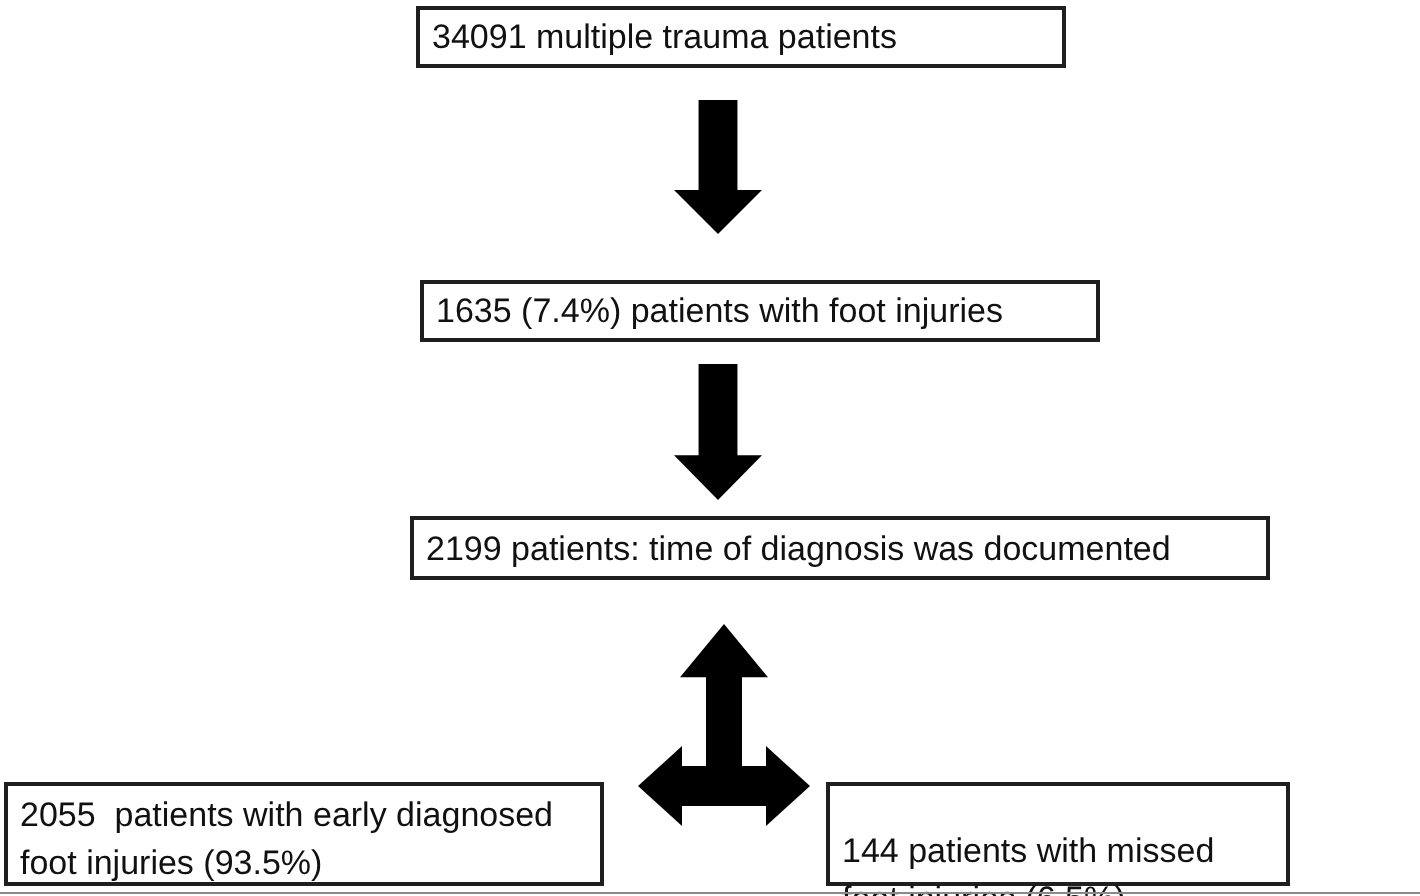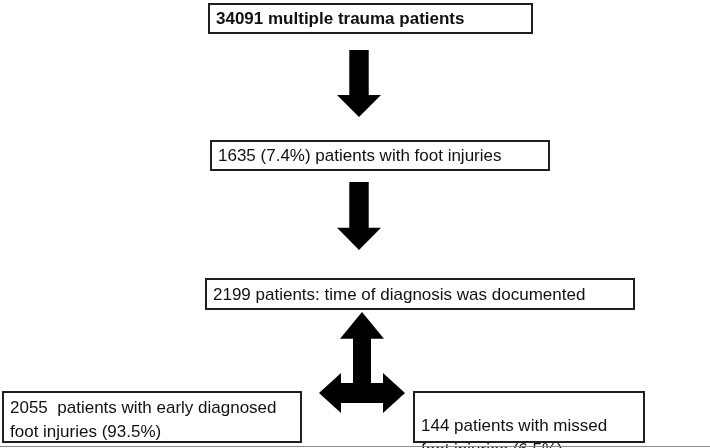--- a/index.html
+++ b/index.html
@@ -21,23 +21,23 @@
     box-sizing: border-box;
     border: 2px solid #1f1f1f;
     background: #ffffff;
     display: flex;
     align-items: center;
     padding: 1px 6px 0 6px;
     font-size: 17px;
     line-height: 24px;
     white-space: pre-wrap;
   }
-  .node-1 { left: 208px; top: 3px;   width: 325px; height: 31px; font-weight: bold; }
+  .node-1 { left: 208px; top: 3px;   width: 325px; height: 31px; }
   .node-2 { left: 210px; top: 140px; width: 340px; height: 31px; }
-  .node-3 { left: 205px; top: 258px; width: 430px; height: 32px; margin-top: 20px; }
+  .node-3 { left: 205px; top: 258px; width: 430px; height: 32px; }
   .node-4 { left: 2px;   top: 391px; width: 300px; height: 52px; align-items: flex-start; padding-top: 3px; }
   .node-5 { left: 413px; top: 391px; width: 232px; height: 52px; align-items: flex-start; padding-top: 21px; }
   .arrow {
     position: absolute;
     display: block;
   }
   .arrow-1 { left: 337px; top: 50px;  width: 44px; height: 67px; }
   .arrow-2 { left: 337px; top: 182px; width: 44px; height: 68px; }
   .arrow-3 { left: 319px; top: 312px; width: 86px; height: 101px; }
   .bottom-rule {

